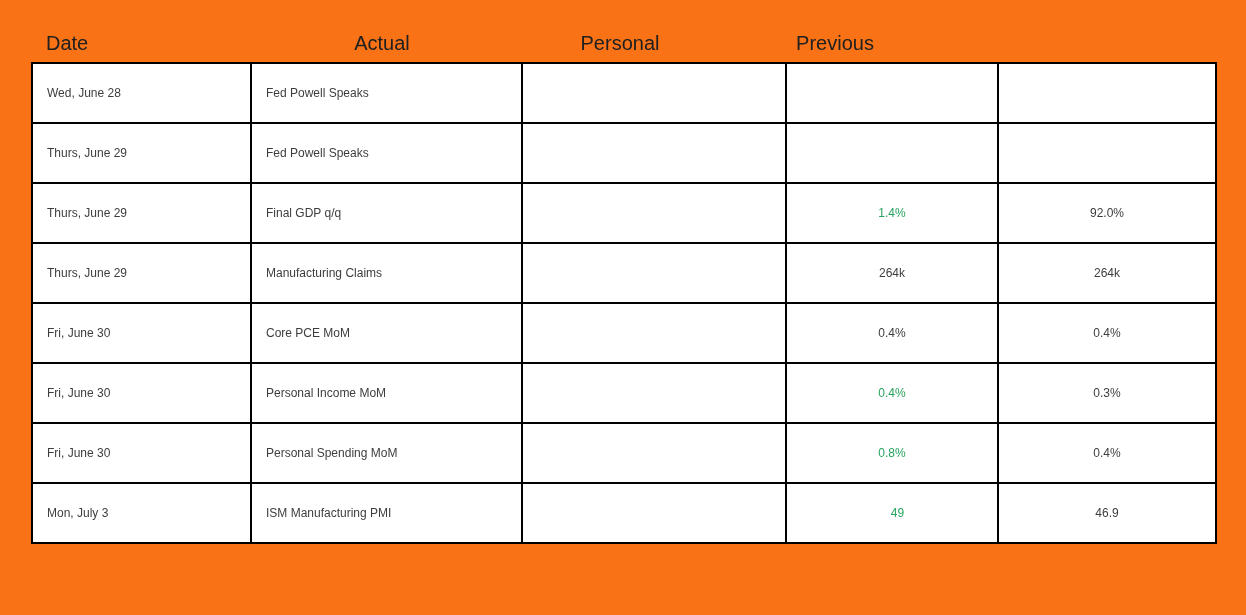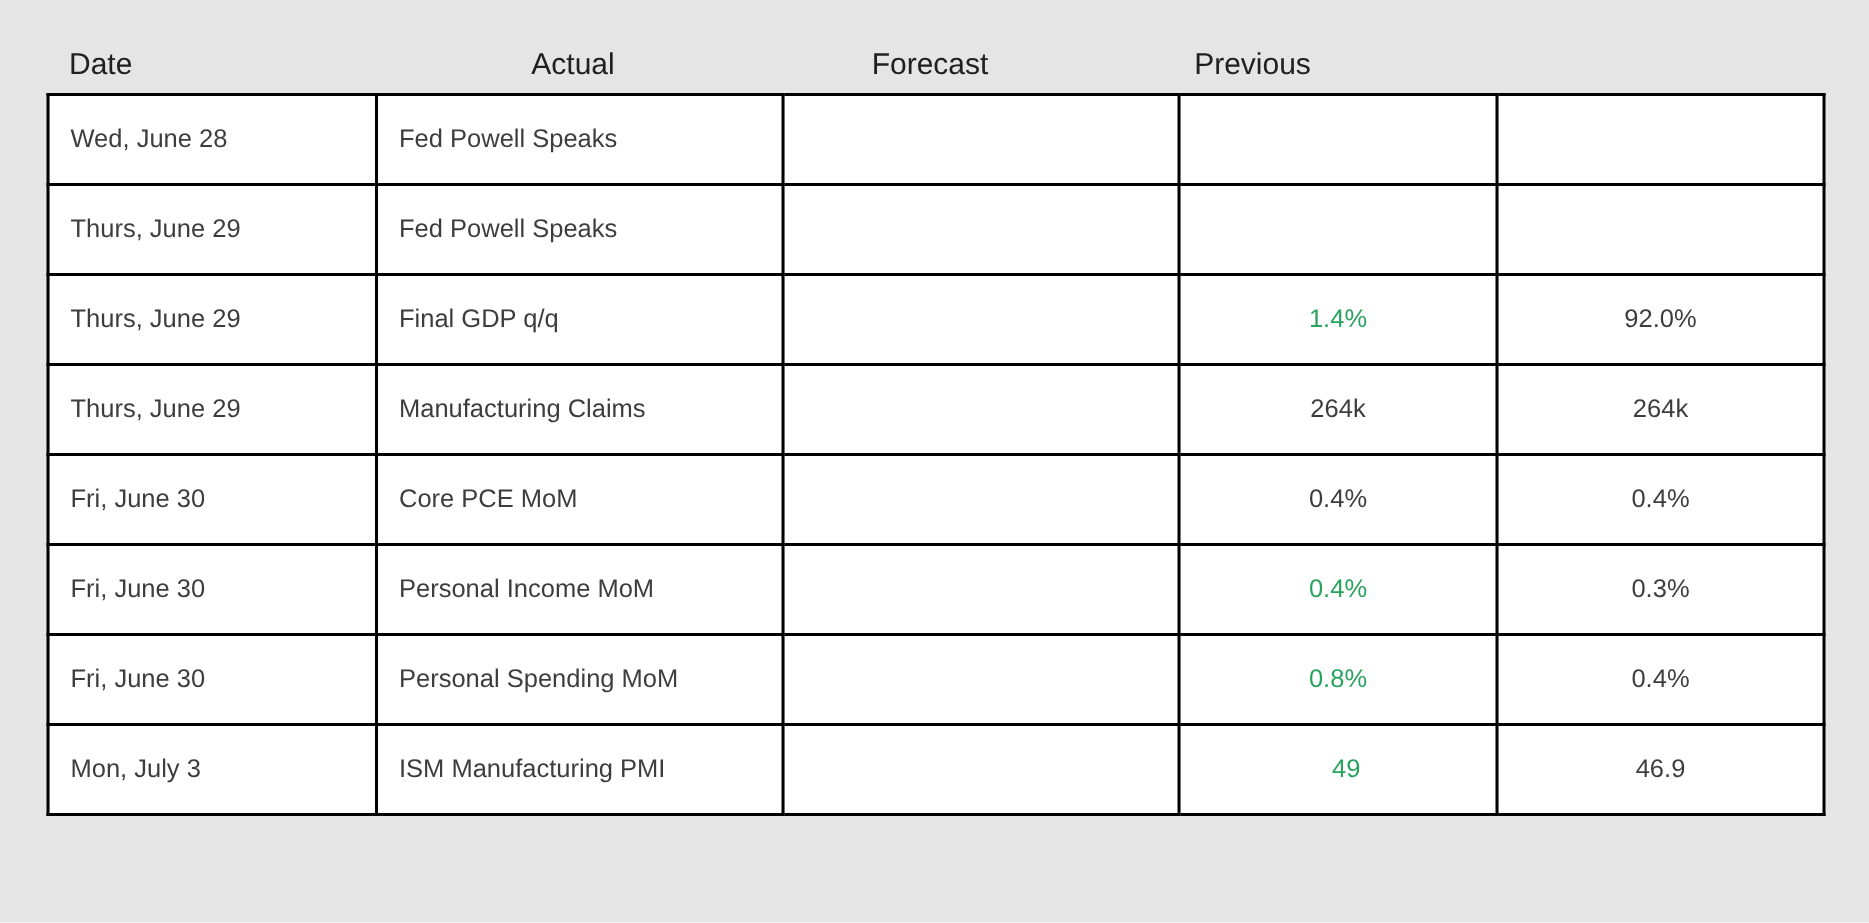--- a/index.html
+++ b/index.html
@@ -5,21 +5,21 @@
   html, body {
     margin: 0;
     padding: 0;
     background: #ffffff;
     font-family: "Liberation Sans", sans-serif;
   }
   .page {
     position: relative;
     width: 1246px;
     height: 615px;
-    background: #e5e5e5;
+    background: #f97316;
     overflow: hidden;
   }
   .calendar {
     position: absolute;
     left: 31px;
     top: 0;
     width: 1184px;
   }
   .header-row {
     display: flex;
@@ -40,39 +40,39 @@
   .col-previous { width: 218px; }
   table.grid {
     border-collapse: collapse;
     table-layout: fixed;
     width: 1184px;
   }
   table.grid td {
     border: 2px solid #000000;
     height: 60px;
     box-sizing: border-box;
-    font-size: 17px;
+    font-size: 12px;
     color: #3d3d3d;
     background: #ffffff;
     overflow: hidden;
     white-space: nowrap;
   }
   td.cell-left { text-align: left; padding-left: 14px; }
   td.cell-center { text-align: center; }
 </style>
 </head>
 <body>
 
 <div class="page">
   <div class="calendar">
 
     <div class="header-row">
       <div class="header-cell left col-date">Date</div>
       <div class="header-cell center col-actual">Actual</div>
-      <div class="header-cell center col-forecast">Forecast</div>
+      <div class="header-cell center col-forecast">Personal</div>
       <div class="header-cell center col-previous">Previous</div>
     </div>
 
     <table class="grid">
       <colgroup>
         <col style="width:219px">
           <col style="width:271px">
           <col style="width:264px">
           <col style="width:212px">
           <col style="width:218px">

